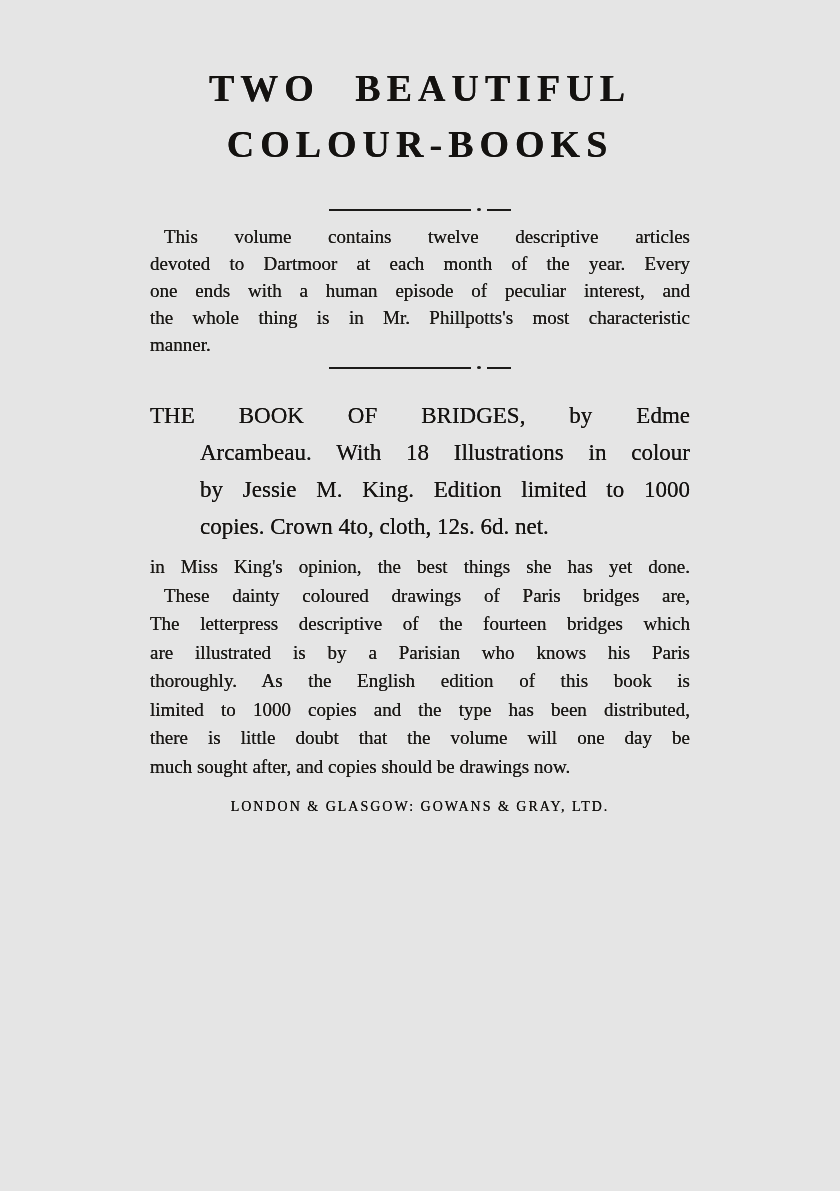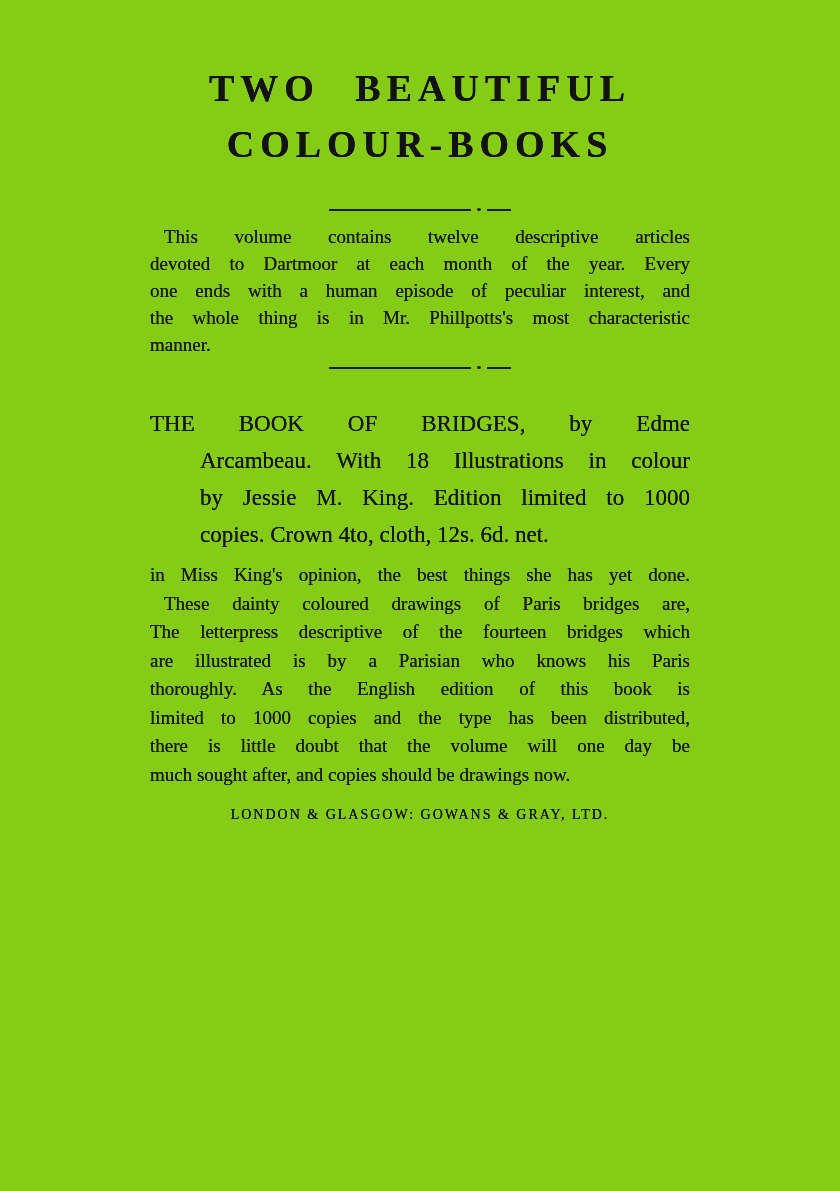--- a/index.html
+++ b/index.html
@@ -12,21 +12,21 @@
     background: #fdfdfb;
     font-family: "Liberation Serif", serif;
     color: #1b1916;
     text-shadow: 0 0 0.4px currentColor; 
   }
   .page {
     position: relative;
     width: 840px;
     height: 1191px;
     overflow: hidden;
-    background: #84cc16;
+    background: #e5e5e5;
   }
   .content {
     position: absolute;
     left: 150px;
     top: 0;
     width: 540px;
   }
 
   
   .title {
@@ -56,21 +56,21 @@
   .divider.second { margin-top: 8px; }
 
   
   .entry-heading {
     margin: 44px 0 0 0;
     font-size: 23px;
     line-height: 37px;
     font-weight: 400;
     color: #161412;
   }
-  .entry-heading.second { margin-top: 36px; }
+  .entry-heading.second { margin-top: 28px; }
   .hline {
     display: block;
     text-align: justify;
     text-align-last: justify;
     white-space: normal;
   }
   .hline.indent { padding-left: 50px; }
   .hline.last   { text-align-last: left; }
 
   

